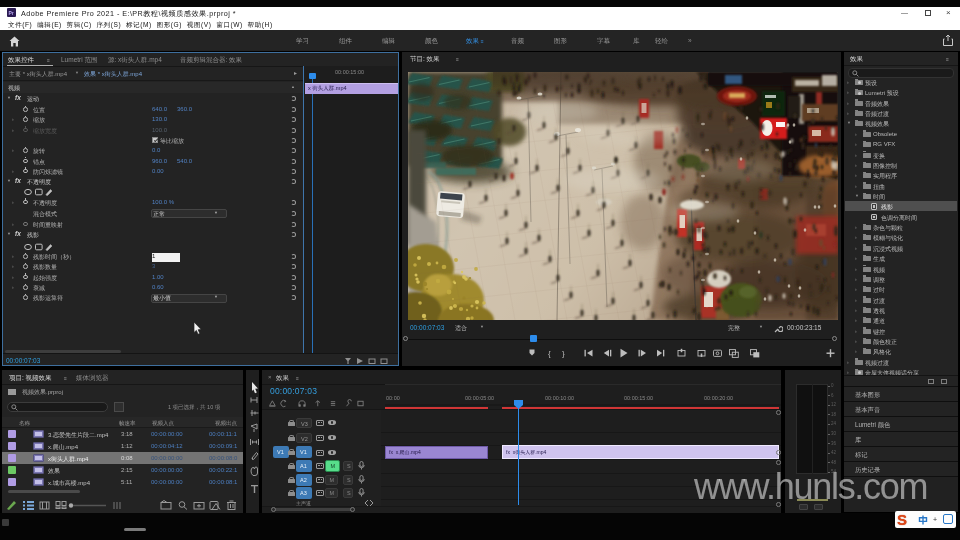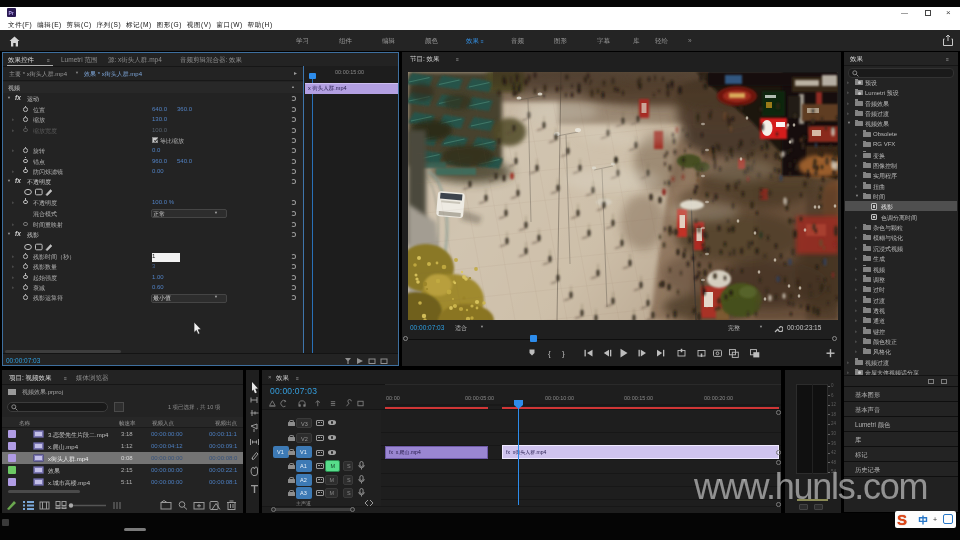--- a/index.html
+++ b/index.html
@@ -6,20 +6,21 @@
 .a{position:absolute}
 .nw{white-space:nowrap}
 </style></head>
 <body>
 
 <div class="a" style="left:0;top:0;width:960px;height:7px;background:#060606"></div>
 
 <div class="a" style="left:0;top:7px;width:960px;height:12px;background:#fff">
   <div class="a" style="left:7px;top:1px;width:9px;height:9px;background:#2a1a52;border-radius:1px"></div>
   <div class="a nw" style="left:8.5px;top:2.5px;font-size:5px;color:#b7a6f0;font-weight:bold">Pr</div>
+  <div class="a nw" style="left:21px;top:2px;font-size:7.2px;letter-spacing:0.45px;color:#1a1a1a">Adobe Premiere Pro 2021 - E:\PR教程\视频质感效果.prproj *</div>
   <div class="a nw" style="left:901px;top:2px;font-size:7px;color:#444">—</div>
   <div class="a" style="left:925px;top:3px;width:6px;height:6px;border:1px solid #444"></div>
   <div class="a nw" style="left:946px;top:1px;font-size:8px;color:#444">×</div>
 </div>
 
 <div class="a" style="left:0;top:19px;width:960px;height:11px;background:#fff">
   <div class="a nw" style="left:8px;top:2px;font-size:6.6px;color:#111;letter-spacing:0.55px">文件(F)&nbsp;&nbsp;编辑(E)&nbsp;&nbsp;剪辑(C)&nbsp;&nbsp;序列(S)&nbsp;&nbsp;标记(M)&nbsp;&nbsp;图形(G)&nbsp;&nbsp;视图(V)&nbsp;&nbsp;窗口(W)&nbsp;&nbsp;帮助(H)</div>
 </div>
 
 <div class="a" style="left:0;top:30px;width:960px;height:21px;background:#242424">

